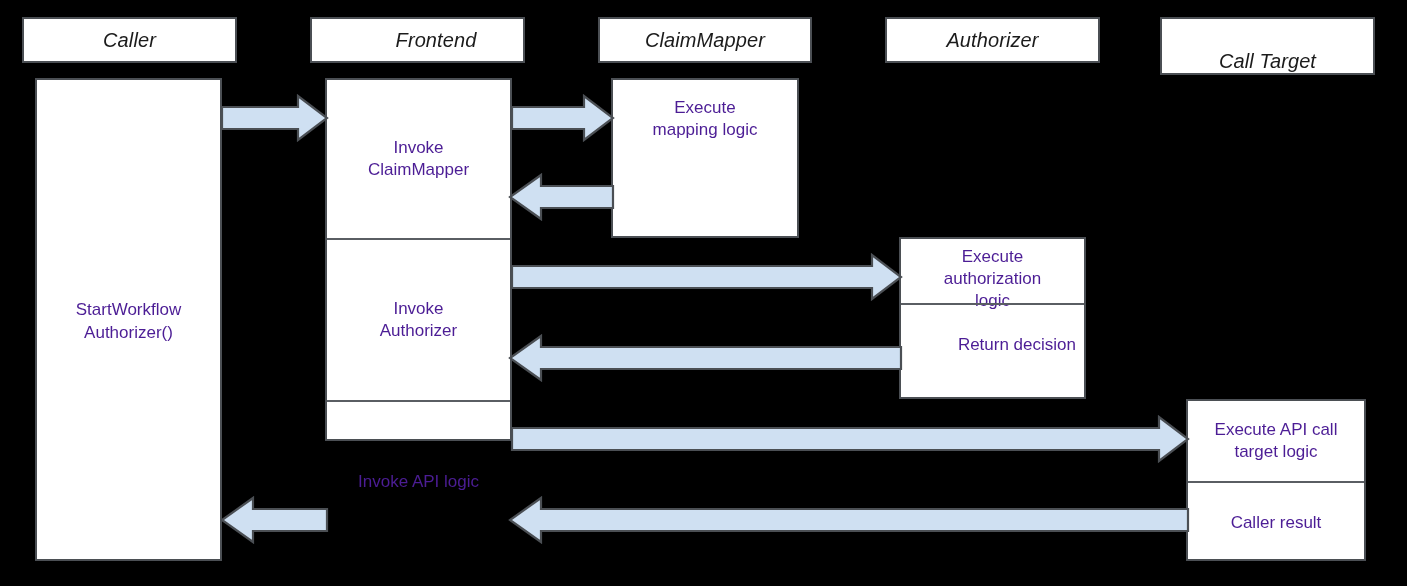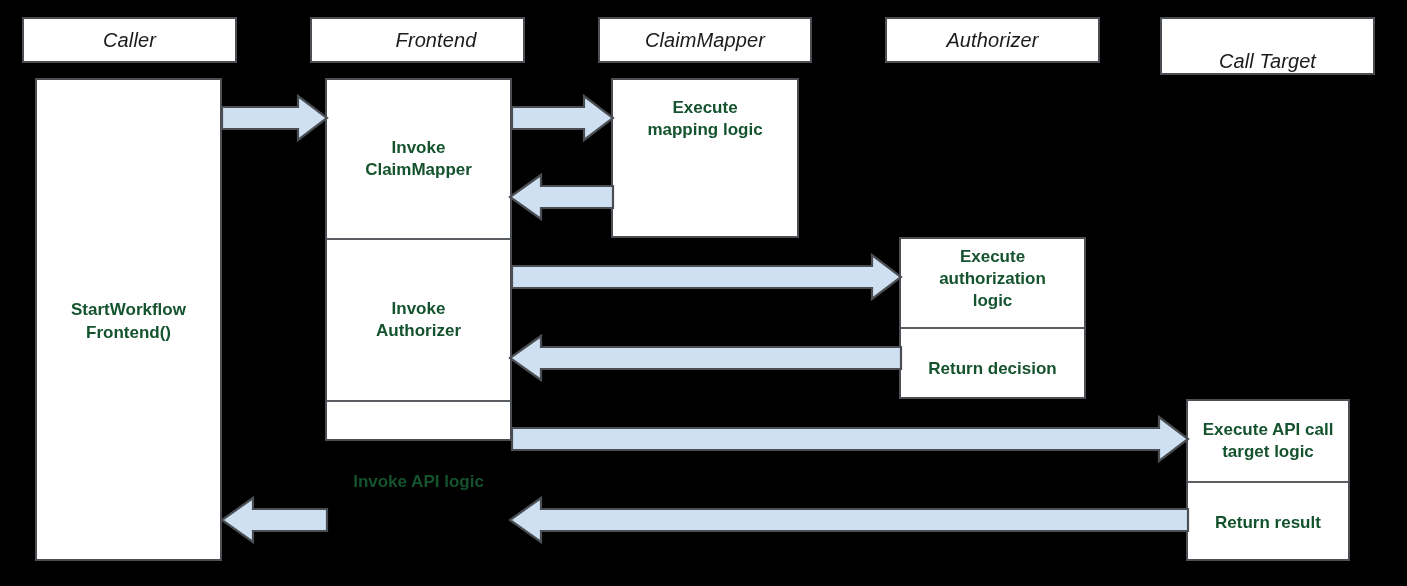--- a/index.html
+++ b/index.html
@@ -38,23 +38,23 @@
   }
   .lane-section {
     position: absolute;
     left: 0;
     right: 0;
     box-sizing: border-box;
     display: flex;
     align-items: center;
     justify-content: center;
     text-align: center;
-    color: #14532d;
+    color: #4c1d95;
     font-size: 17px;
-    font-weight: bold;
+    font-weight: normal;
     line-height: 1.3;
     padding: 0 8px;
   }
   .lane-section.divider-top {
     border-top: 2px solid #5a5e63;
   }
   .lane-section .txt {
     display: block;
     white-space: pre-line;
   }
@@ -87,21 +87,21 @@
     <span>Authorizer</span>
   </div>
 
   <div class="lane-header" style="left:1160px; top:17px; width:215px; height:58px;align-items:flex-end;">
     <span>Call Target</span>
   </div>
 
   <div class="lane-body" style="left:35px; top:78px; width:187px; height:483px;">
     <div class="lane-section" style="top:0; height:483px;">
       <span class="txt">StartWorkflow
-Frontend()</span>
+Authorizer()</span>
     </div>
   </div>
 
   <div class="lane-body" style="left:325px; top:78px; width:187px; height:363px;">
     <div class="lane-section" style="top:0; height:158px;">
       <span class="txt">Invoke
 ClaimMapper</span>
     </div>
     <div class="lane-section divider-top" style="top:158px; height:162px;">
       <span class="txt">Invoke
@@ -118,32 +118,32 @@
 mapping logic</span>
     </div>
   </div>
 
   <div class="lane-body" style="left:899px; top:237px; width:187px; height:162px;">
     <div class="lane-section" style="top:0; height:80px;">
       <span class="txt">Execute
 authorization
 logic</span>
     </div>
-    <div class="lane-section divider-top" style="top:88px; height:82px;">
+    <div class="lane-section divider-top" style="top:64px; height:82px;justify-content:flex-end;">
       <span class="txt">Return decision</span>
     </div>
   </div>
 
-  <div class="lane-body" style="left:1186px; top:399px; width:164px; height:162px;">
+  <div class="lane-body" style="left:1186px; top:399px; width:180px; height:162px;">
     <div class="lane-section" style="top:0; height:80px;">
       <span class="txt">Execute API call
 target logic</span>
     </div>
     <div class="lane-section divider-top" style="top:80px; height:82px;">
-      <span class="txt">Return result</span>
+      <span class="txt">Caller result</span>
     </div>
   </div>
 
   <div class="arrow" style="left:222px; top:96px;">
     <svg width="105" height="44" viewBox="0 0 105 44">
       <polygon points="0,11 76,11 76,0 105,22 76,44 76,33 0,33" fill="#cfe0f2" stroke="#4b4f54" stroke-width="2.2" stroke-linejoin="miter"></polygon>
     </svg>
   </div>
 
   <div class="arrow" style="left:512px; top:96px;">

